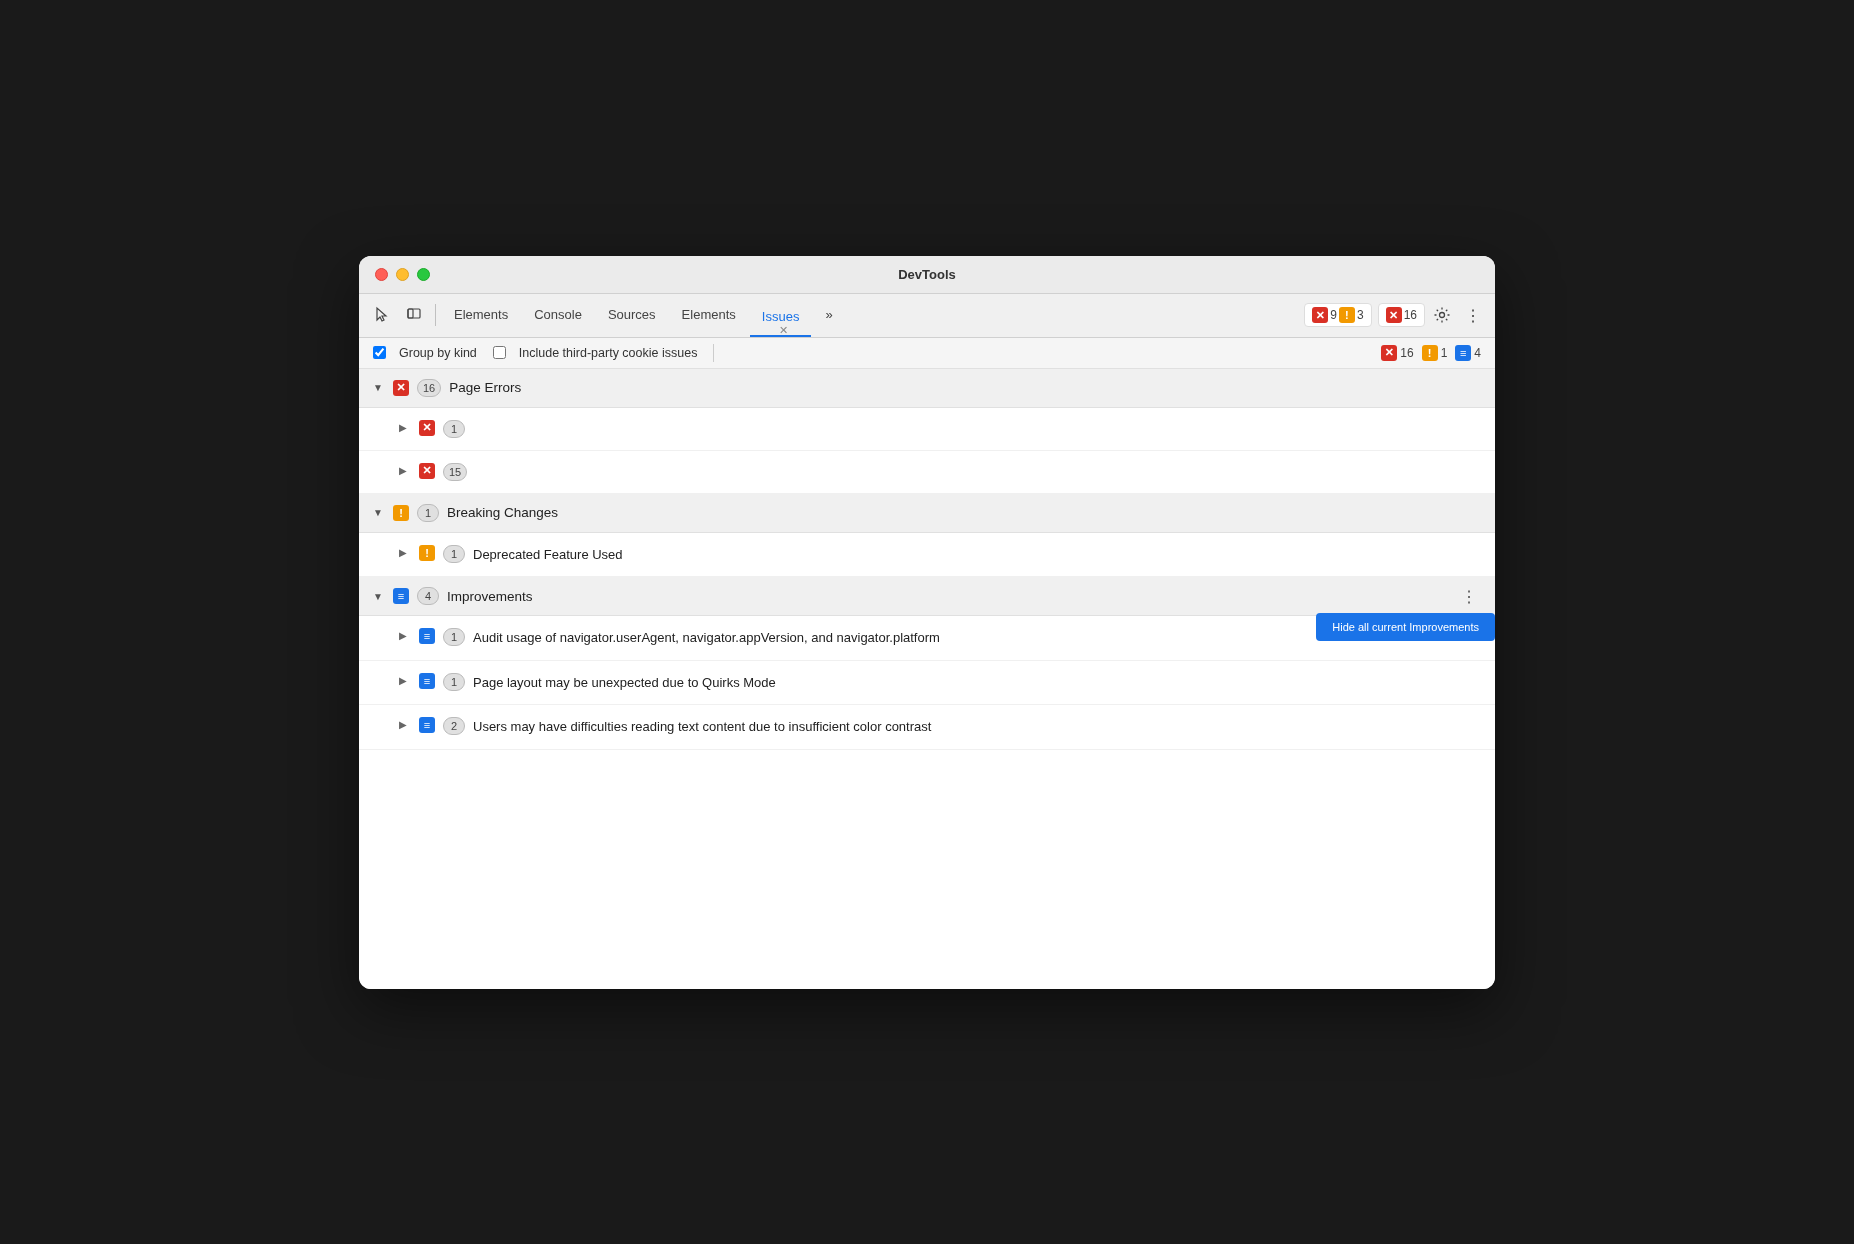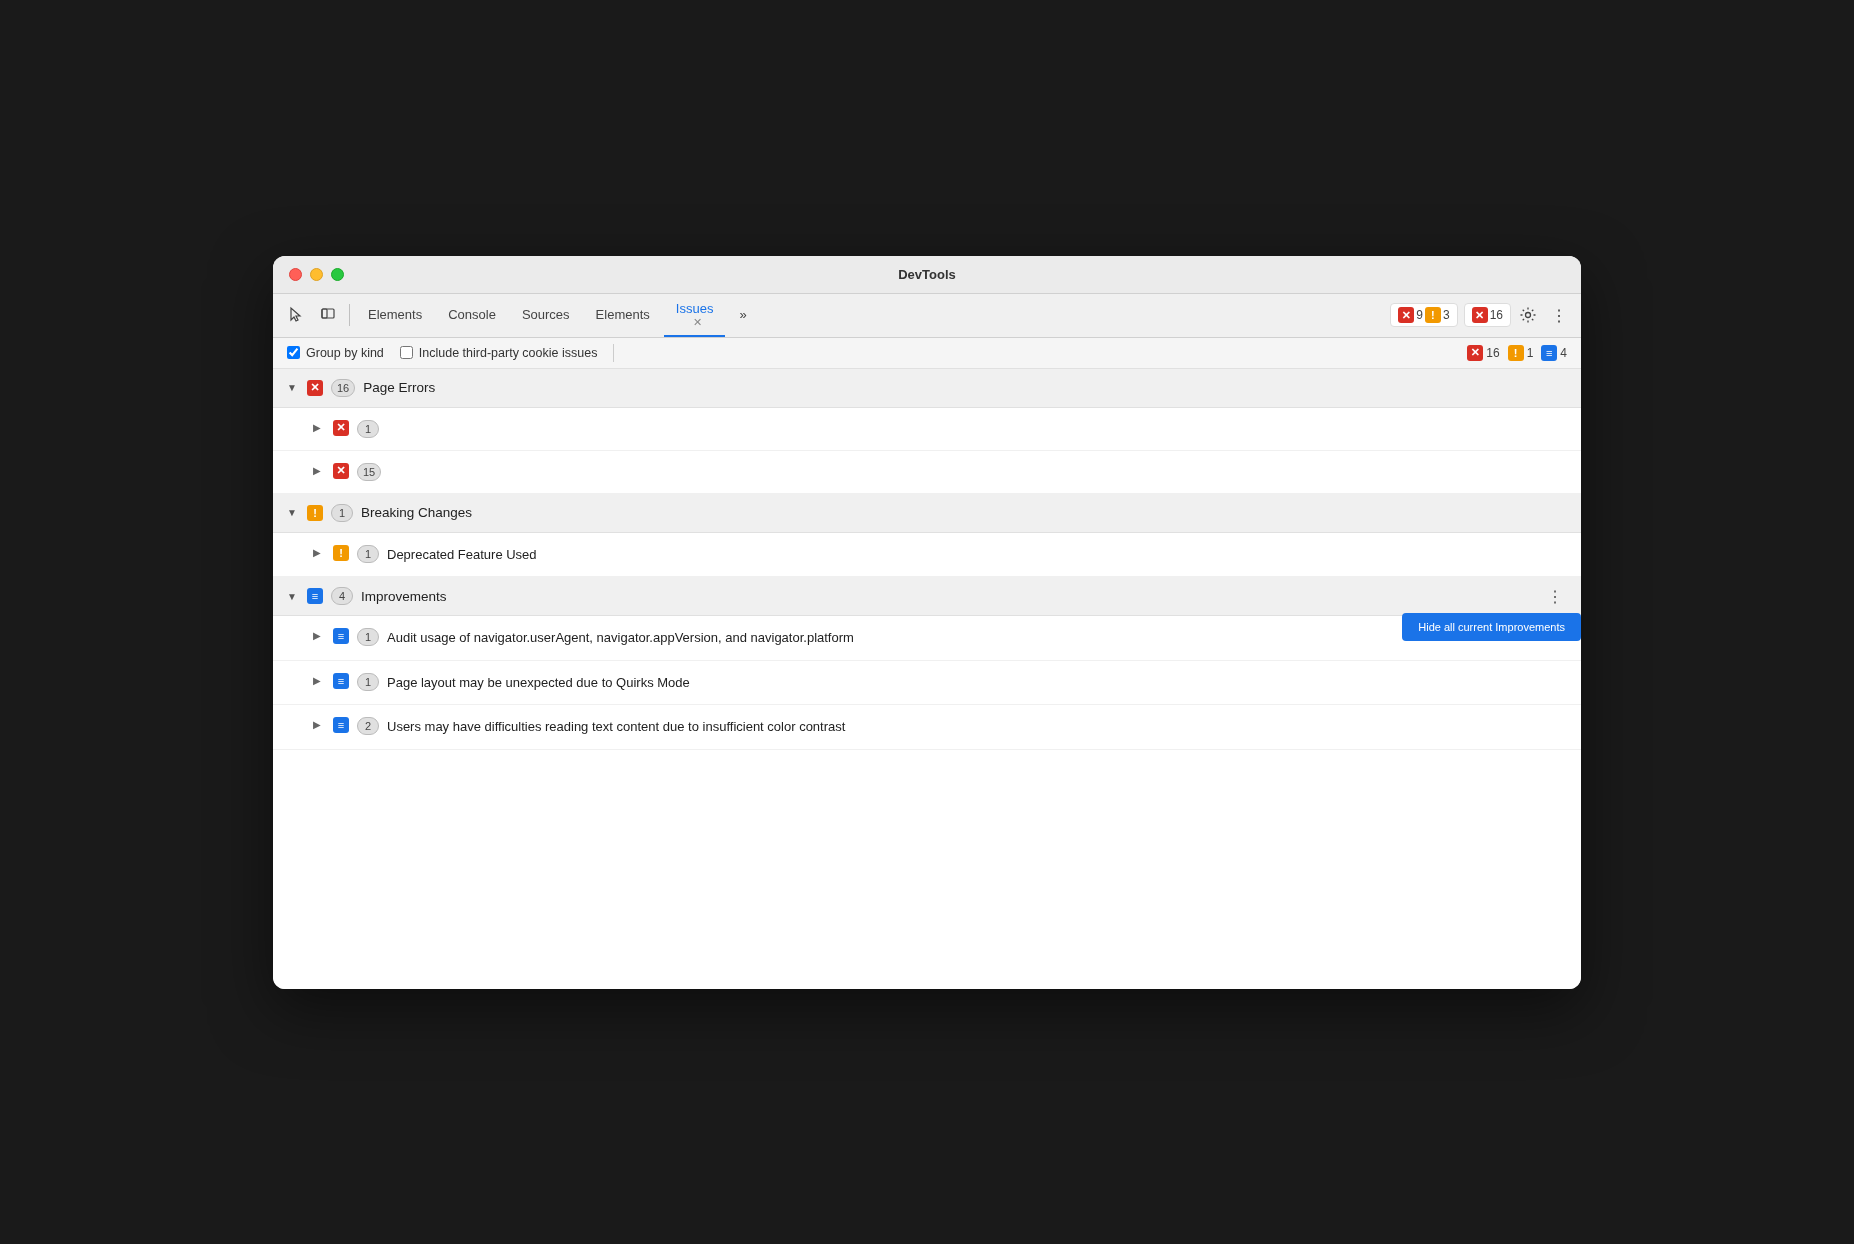--- a/index.html
+++ b/index.html
@@ -5,21 +5,21 @@
     * { box-sizing: border-box; margin: 0; padding: 0; }
     body {
       background: #1a1a1a;
       display: flex;
       justify-content: center;
       align-items: center;
       min-height: 100vh;
       font-family: -apple-system, BlinkMacSystemFont, 'Segoe UI', sans-serif;
     }
     .window {
-      width: 1308px;
+      width: 1136px;
       background: #f5f5f5;
       border-radius: 12px;
       box-shadow: 0 20px 60px rgba(0,0,0,0.5);
       overflow: hidden;
     }
     
     .title-bar {
       background: #ebebeb;
       display: flex;
       align-items: center;
@@ -71,21 +71,21 @@
       color: #444;
       font-size: 14px;
     }
     .toolbar-divider {
       width: 1px;
       height: 22px;
       background: #c0c0c0;
       margin: 0 4px;
     }
     .tab-item {
-      padding: 8px 12px;
+      padding: 16px 12px;
       background: none;
       border: none;
       cursor: pointer;
       font-size: 13px;
       color: #444;
       height: 44px;
       display: flex;
       align-items: center;
       border-bottom: 2px solid transparent;
       white-space: nowrap;
@@ -157,21 +157,21 @@
       display: flex;
       align-items: center;
       padding: 6px 14px;
       border-bottom: 1px solid #e0e0e0;
       gap: 16px;
       font-size: 12.5px;
     }
     .checkbox-label {
       display: flex;
       align-items: center;
-      gap: 6px;
+      gap: 13px;
       cursor: pointer;
       color: #333;
     }
     .checkbox-label input { cursor: pointer; }
     .options-divider {
       width: 1px;
       height: 18px;
       background: #ccc;
     }
     .options-badges {

